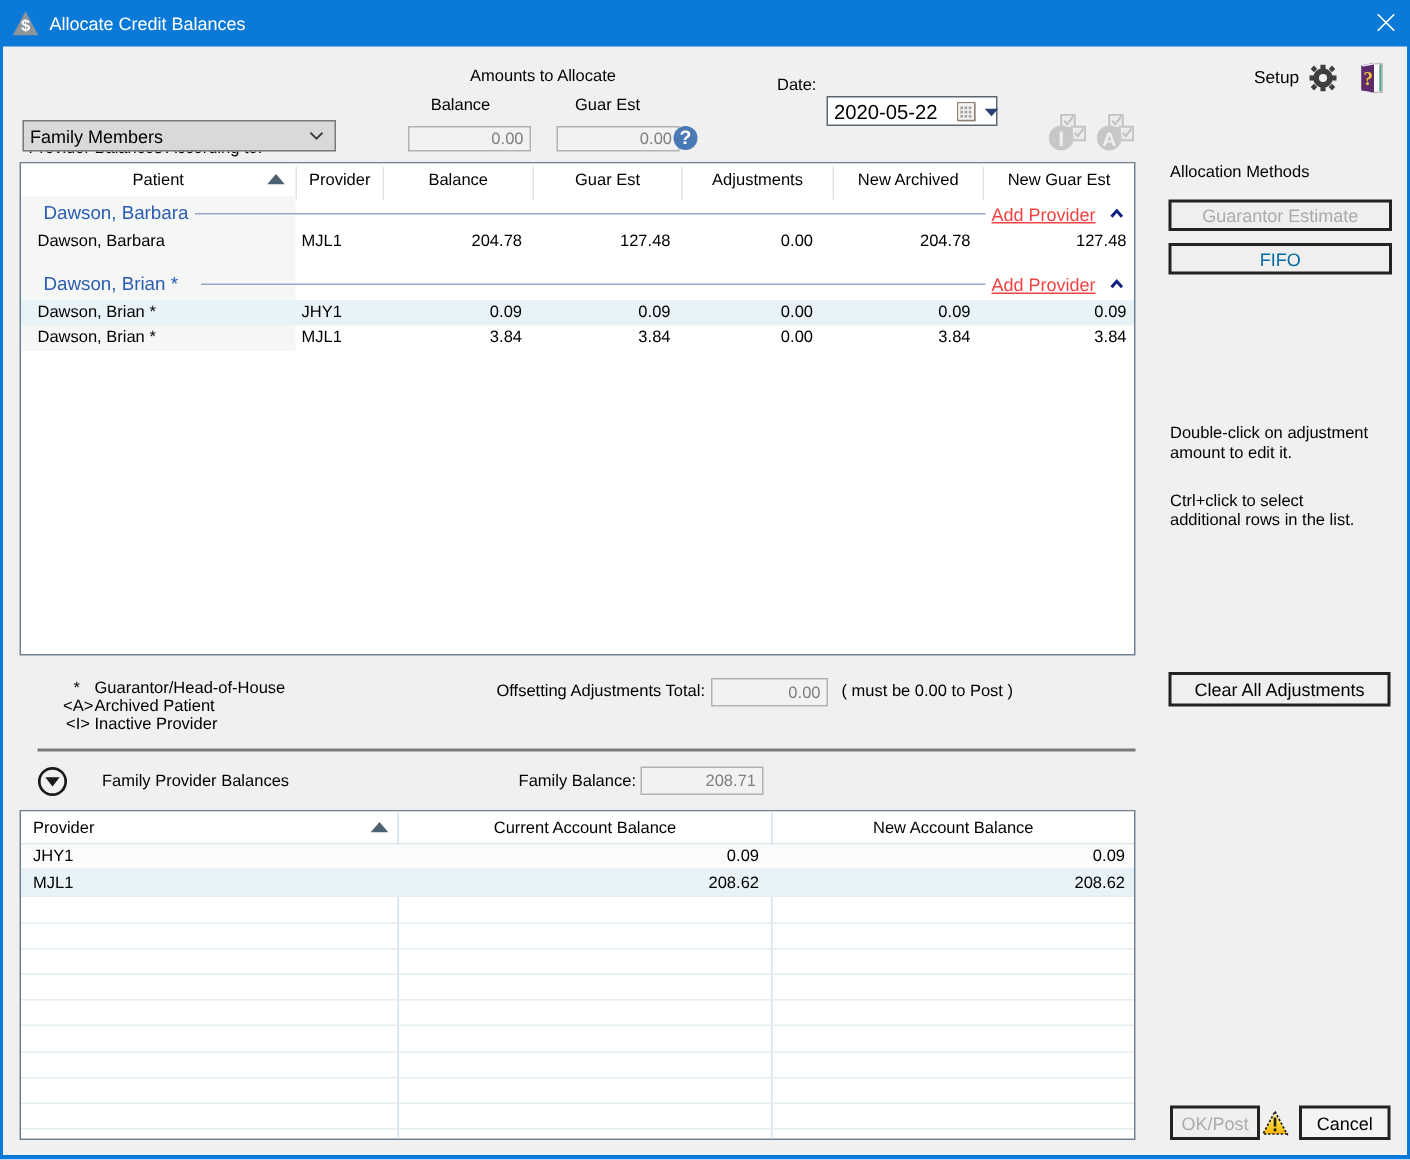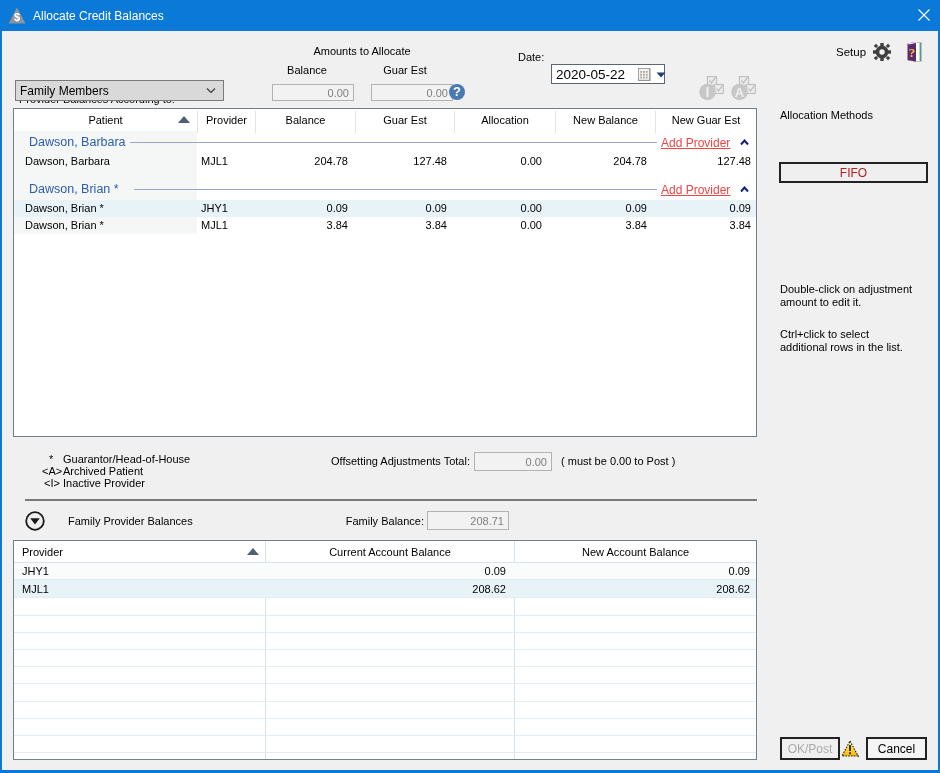--- a/index.html
+++ b/index.html
@@ -122,22 +122,22 @@
     <div class="abs" style="left:440px;top:2px;width:1px;height:22px;background:#e2e3e5;"></div>
     <div class="abs" style="left:541px;top:2px;width:1px;height:22px;background:#e2e3e5;"></div>
     <div class="abs" style="left:641px;top:2px;width:1px;height:22px;background:#e2e3e5;"></div>
     <div class="abs lbl ct" style="left:0;top:5px;width:183px;text-align:center;">Patient</div>
     <svg class="abs" style="left:164px;top:7px;" width="12" height="7" viewBox="0 0 12 7">
         <polygon points="6,0 12,7 0,7" fill="#4e6173"></polygon>
       </svg>
     <div class="abs lbl ct" style="left:184px;top:5px;width:57px;">Provider</div>
     <div class="abs lbl ct" style="left:242px;top:5px;width:99px;">Balance</div>
     <div class="abs lbl ct" style="left:342px;top:5px;width:98px;">Guar Est</div>
-    <div class="abs lbl ct" style="left:441px;top:5px;width:100px;">Allocation</div>
-    <div class="abs lbl ct" style="left:542px;top:5px;width:99px;">New Balance</div>
+    <div class="abs lbl ct" style="left:441px;top:5px;width:100px;">Adjustments</div>
+    <div class="abs lbl ct" style="left:542px;top:5px;width:99px;">New Archived</div>
     <div class="abs lbl ct" style="left:642px;top:5px;width:100px;">New Guar Est</div>
 
     <div class="abs" style="left:0;top:22px;width:183px;height:103px;background:#f5f6f6;"></div>
 
     <div class="abs" style="left:115px;top:33px;width:528px;height:1px;background:#98a6c8;"></div>
     <div class="abs gt" style="left:15px;top:26px;background:#f5f6f6;padding-right:4px;">Dawson, Barbara</div>
     <div class="abs lnk" style="left:647px;top:27px;background:#fff;">Add Provider</div>
     <svg class="abs" style="left:726px;top:30px;" width="9" height="7" viewBox="0 0 9 7">
         <path d="M1,5.5 L4.5,1.5 L8,5.5" fill="none" stroke="#10217f" stroke-width="2"></path>
       </svg>
@@ -221,27 +221,29 @@
     <div class="abs" style="left:0;top:108px;width:742px;height:1px;background:#e2edf2;"></div>
     <div class="abs" style="left:0;top:125px;width:742px;height:1px;background:#e2edf2;"></div>
     <div class="abs" style="left:0;top:142px;width:742px;height:1px;background:#e2edf2;"></div>
     <div class="abs" style="left:0;top:160px;width:742px;height:1px;background:#e2edf2;"></div>
     <div class="abs" style="left:0;top:177px;width:742px;height:1px;background:#e2edf2;"></div>
     <div class="abs" style="left:0;top:194px;width:742px;height:1px;background:#e2edf2;"></div>
     <div class="abs" style="left:0;top:211px;width:742px;height:1px;background:#e2edf2;"></div>
   </div>
 
   <div class="abs lbl" style="left:780px;top:109px;">Allocation Methods</div>
-  <div class="abs ct" style="left:779px;top:162px;width:149px;height:21px;background:#efefef;border:2px solid #222;font-size:12px;color:#b91c1c;padding-top:2px;">FIFO</div>
+  <div class="abs ct" style="left:779px;top:133px;width:149px;height:21px;background:#efefef;border:2px solid #222;font-size:12px;color:#ababab;padding-top:2px;">Guarantor Estimate</div>
+  <div class="abs ct" style="left:779px;top:162px;width:149px;height:21px;background:#efefef;border:2px solid #222;font-size:12px;color:#0369a1;padding-top:2px;">FIFO</div>
 
   <div class="abs lbl" style="left:780px;top:283px;">Double-click on adjustment</div>
   <div class="abs lbl" style="left:780px;top:296px;">amount to edit it.</div>
   <div class="abs lbl" style="left:780px;top:328px;">Ctrl+click to select</div>
   <div class="abs lbl" style="left:780px;top:341px;">additional rows in the list.</div>
 
+  <div class="abs ct" style="left:779px;top:448px;width:148px;height:23px;background:#efefef;border:2px solid #222;font-size:12px;color:#000;padding-top:3px;">Clear All Adjustments</div>
 
   <div class="abs ct" style="left:780px;top:737px;width:60px;height:23px;background:#efefef;border:2px solid #222;font-size:12px;color:#ababab;padding-top:3px;">OK/Post</div>
   <svg class="abs" style="left:841px;top:740px;" width="18" height="17" viewBox="0 0 18 17">
     <defs>
         <linearGradient id="wg" x1="0" y1="0" x2="0" y2="1">
       <stop offset="0" stop-color="#fdf6d8"></stop>
           <stop offset="0.5" stop-color="#ffd737"></stop>
           <stop offset="1" stop-color="#f8b500"></stop>
     </linearGradient>
       </defs>

